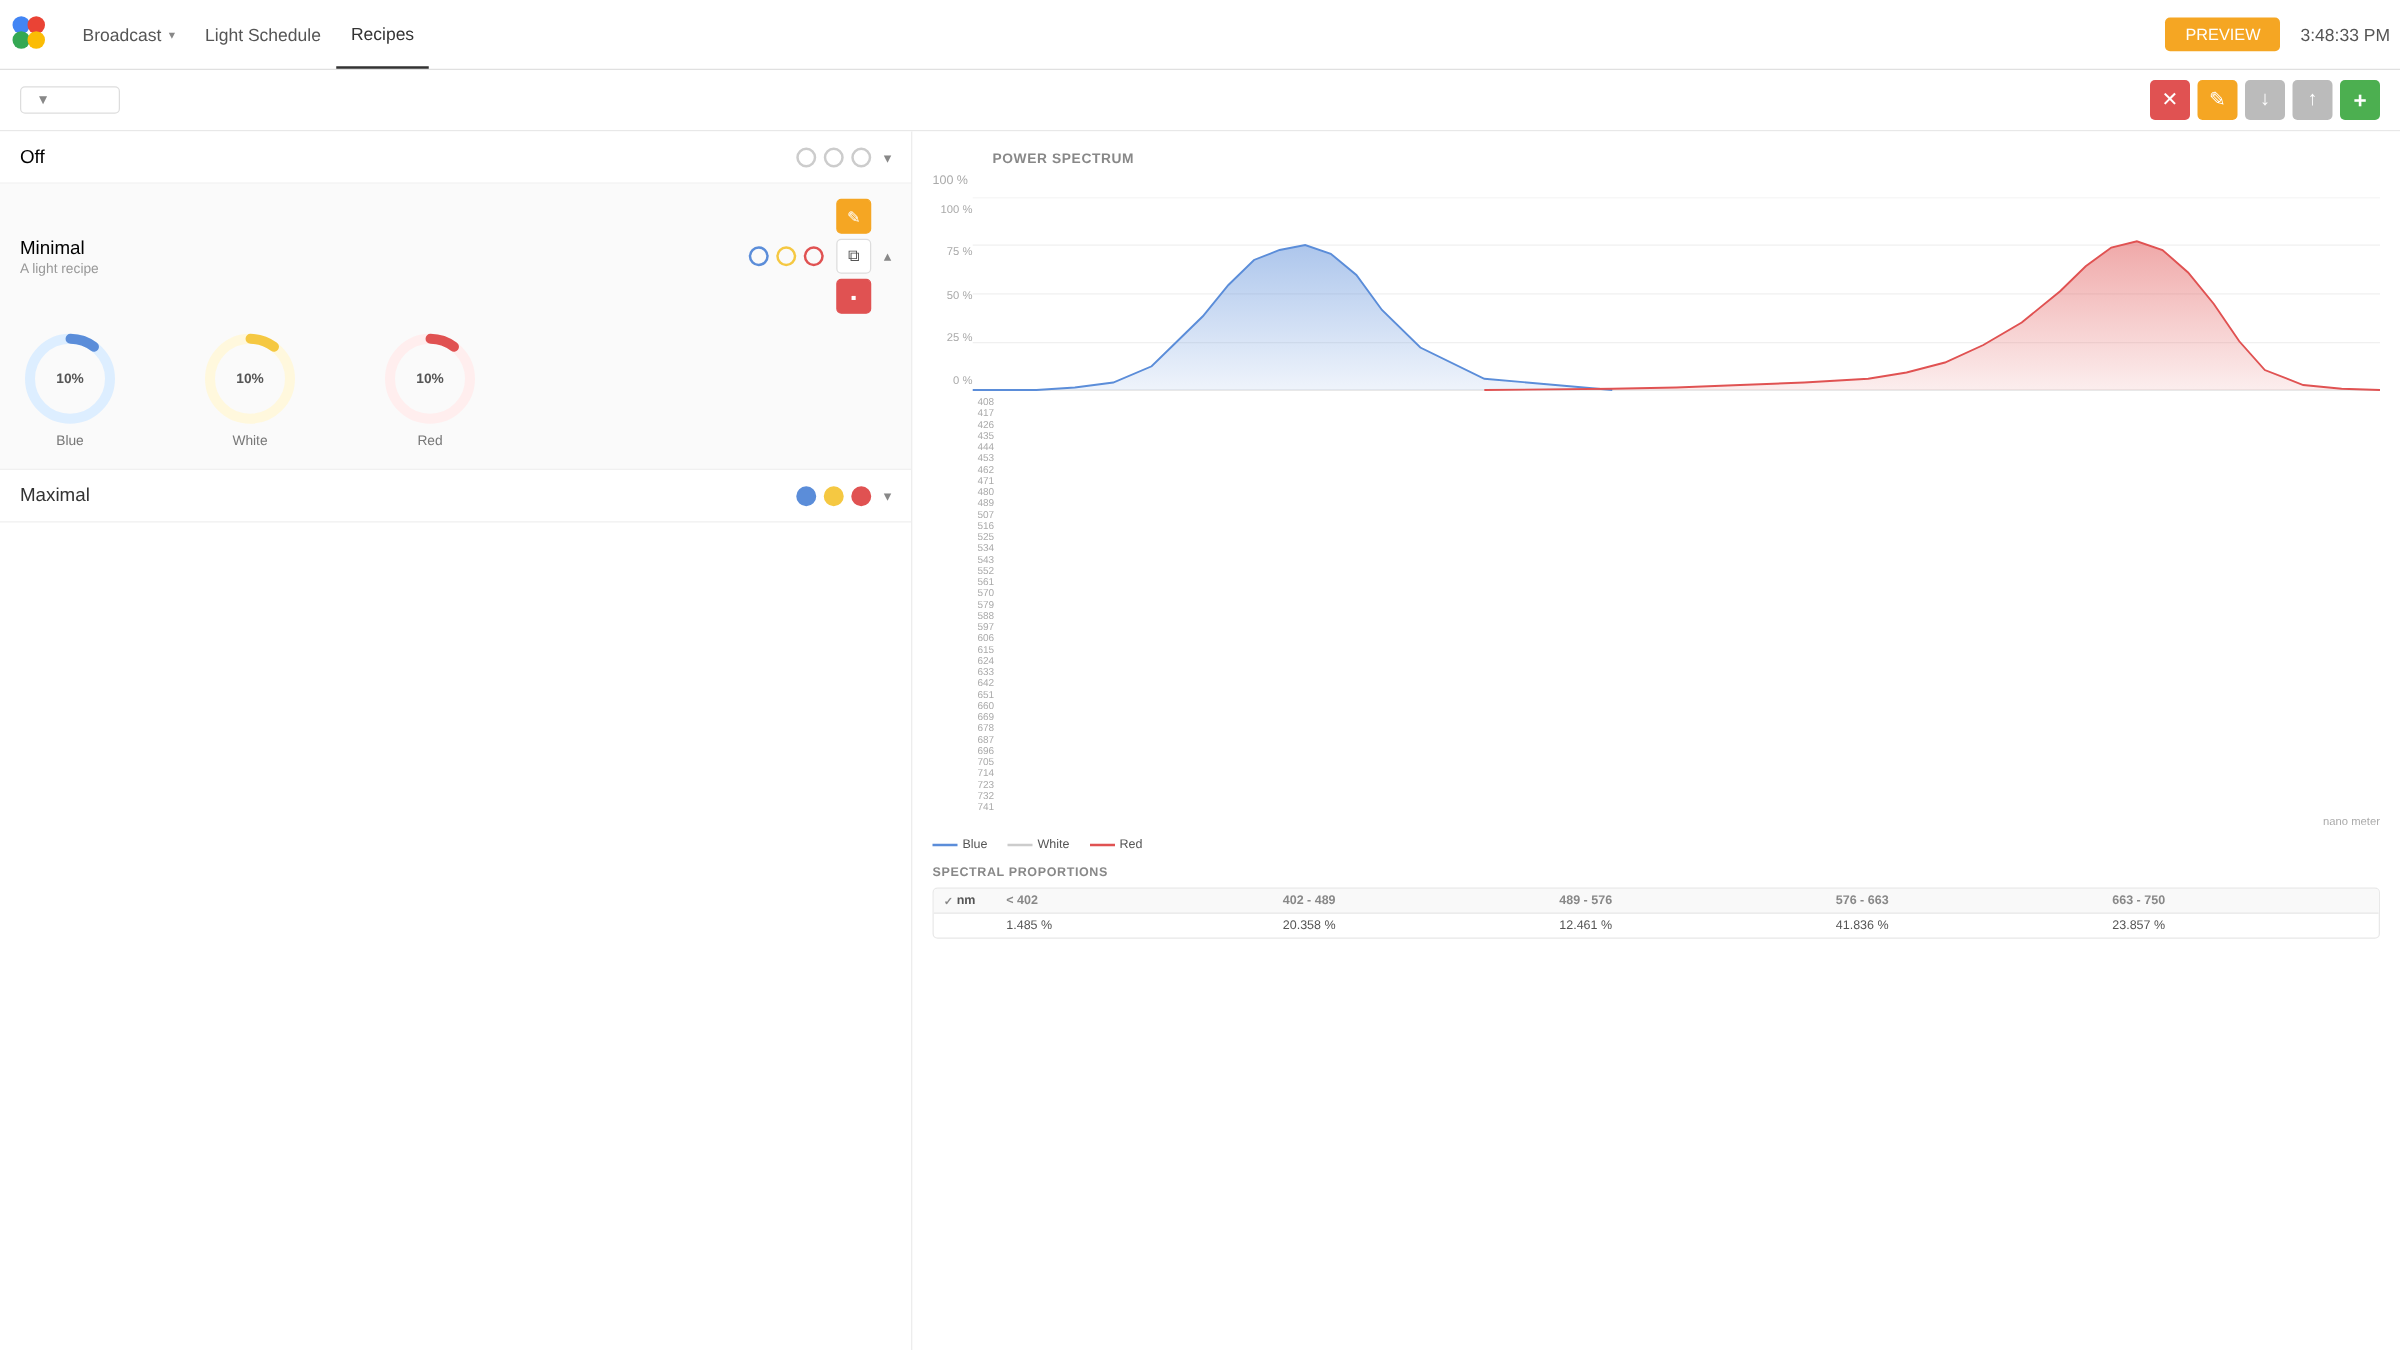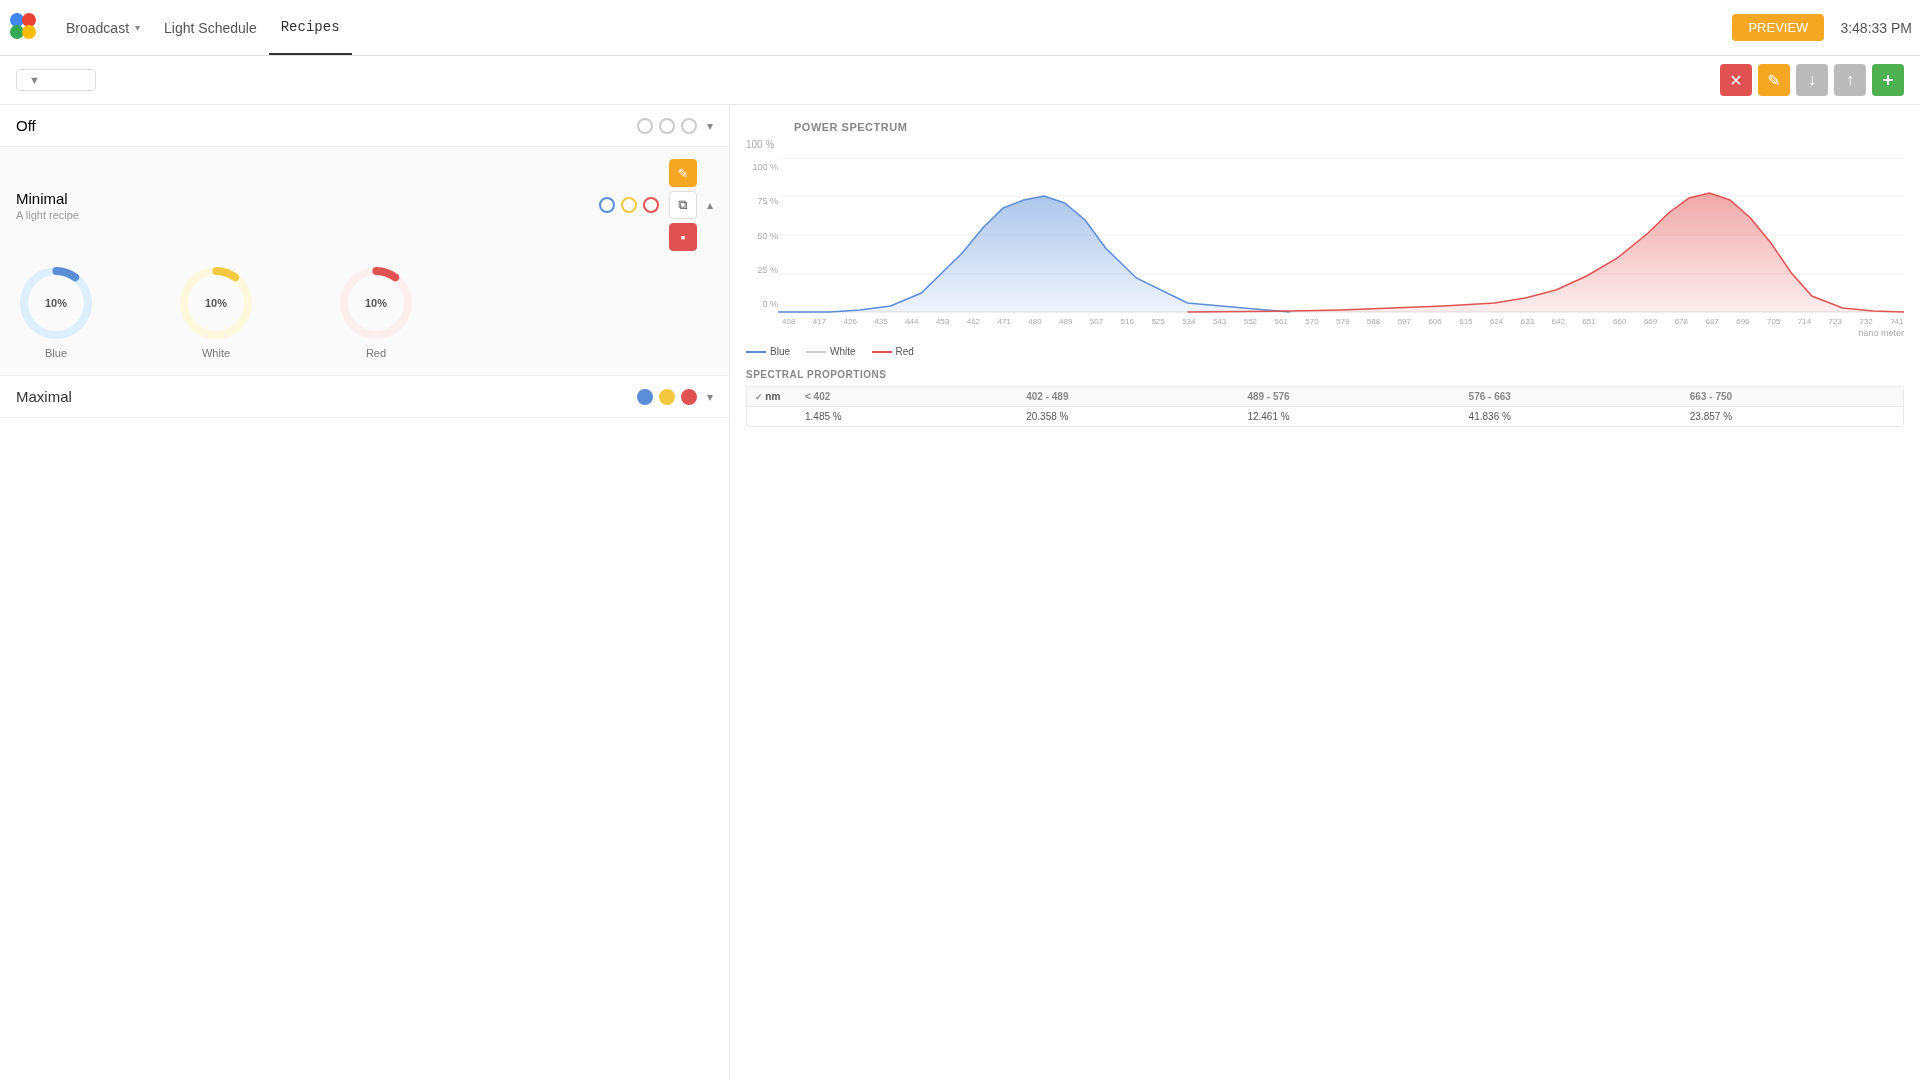--- a/index.html
+++ b/index.html
@@ -2,21 +2,21 @@
 <html><head>
   <meta charset="utf-8">
   <style>
     * { box-sizing: border-box; margin: 0; padding: 0; }
     body { font-family: -apple-system, BlinkMacSystemFont, 'Segoe UI', sans-serif; background: #f5f5f5; width: 1920px; height: 1080px; overflow: hidden; font-size: 13px; color: #333; }
 
     
     .header { display: flex; align-items: center; height: 56px; background: #fff; border-bottom: 1px solid #e0e0e0; padding: 0 8px; position: relative; }
     .app-logo { width: 30px; height: 30px; margin-right: 16px; flex-shrink: 0; }
     .nav-item { display: flex; align-items: center; padding: 0 12px; height: 100%; cursor: pointer; font-size: 14px; color: #555; position: relative; }
-    .nav-item.active { color: #333; font-weight: 500; border-bottom: 2px solid #333; font-family: Liberation Mono, monospace; }
+    .nav-item.active { color: #333; font-weight: 500; border-bottom: 2px solid #333; }
     .nav-item .dropdown-arrow { margin-left: 6px; font-size: 10px; color: #888; }
     .header-right { margin-left: auto; display: flex; align-items: center; gap: 16px; }
     .preview-btn { background: #f5a623; color: #fff; border: none; padding: 6px 16px; border-radius: 4px; font-size: 13px; cursor: pointer; font-weight: 500; }
     .time-display { font-size: 14px; color: #555; }
 
     
     .main { display: flex; flex-direction: column; height: calc(1080px - 56px); background: #f9f9f9; }
 
     
     .toolbar { display: flex; align-items: center; padding: 8px 16px; background: #fff; border-bottom: 1px solid #e8e8e8; gap: 8px; }
@@ -52,21 +52,21 @@
     .dot-red-filled { background: #e05252; border-color: #e05252; }
     .chevron { margin-left: 10px; color: #888; font-size: 12px; cursor: pointer; }
 
     
     .side-actions { display: flex; flex-direction: column; gap: 4px; margin-left: 8px; }
     .side-btn { width: 28px; height: 28px; border: 1px solid #ddd; border-radius: 4px; background: #fff; display: flex; align-items: center; justify-content: center; cursor: pointer; color: #555; font-size: 13px; }
     .side-btn-orange { background: #f5a623; border-color: #f5a623; color: #fff; }
 
     
     .recipe-body { padding: 8px 16px 16px 16px; display: flex; align-items: flex-start; gap: 16px; }
-    .channel-gauges { display: flex; gap: 80px; align-items: flex-start; }
+    .channel-gauges { display: flex; gap: 64px; align-items: flex-start; }
 
     
     .gauge-wrapper { display: flex; flex-direction: column; align-items: center; gap: 4px; }
     .gauge-label { font-size: 11px; color: #777; }
     .gauge-container { position: relative; width: 80px; height: 80px; }
     .gauge-container svg { width: 80px; height: 80px; }
     .gauge-text { position: absolute; top: 50%; left: 50%; transform: translate(-50%, -50%); font-size: 11px; font-weight: 600; color: #555; text-align: center; }
 
     
     .spectrum-panel { flex: 1; background: #fff; padding: 16px; overflow-y: auto; }
@@ -265,21 +265,21 @@
             <path d="M0,154 L50,154 L80,152 L110,148 L140,135 L160,115 L180,95 L200,70 L220,50 L240,42 L260,38 L280,45 L300,62 L320,90 L350,120 L400,145 L500,154 L1100,154 Z" fill="url(#blueGrad)"></path>
             <path d="M0,154 L50,154 L80,152 L110,148 L140,135 L160,115 L180,95 L200,70 L220,50 L240,42 L260,38 L280,45 L300,62 L320,90 L350,120 L400,145 L500,154" fill="none" stroke="#5b8dd9" stroke-width="1.5"></path>
 
             <path d="M0,154 L400,154 L500,153 L550,152 L600,150 L650,148 L700,145 L730,140 L760,132 L790,118 L820,100 L850,75 L870,55 L890,40 L910,35 L930,42 L950,60 L970,85 L990,115 L1010,138 L1040,150 L1070,153 L1100,154 Z" fill="url(#redGrad)"></path>
             <path d="M400,154 L500,153 L550,152 L600,150 L650,148 L700,145 L730,140 L760,132 L790,118 L820,100 L850,75 L870,55 L890,40 L910,35 L930,42 L950,60 L970,85 L990,115 L1010,138 L1040,150 L1070,153 L1100,154" fill="none" stroke="#e05252" stroke-width="1.5"></path>
           </svg>
         </div>
       </div>
 
       <div style="display:flex;margin-left:36px;overflow:hidden;margin-bottom:2px;">
-        <div style="display:flex;width:100%;justify-content:space-between;font-size:8px;color:#aaa;">
+        <div style="display:flex;width:100%;justify-content:space-between;font-size:8px;color:#aaa;flex-direction:column;">
           <span>408</span>
           <span>417</span>
           <span>426</span>
           <span>435</span>
           <span>444</span>
           <span>453</span>
           <span>462</span>
           <span>471</span>
           <span>480</span>
           <span>489</span>

